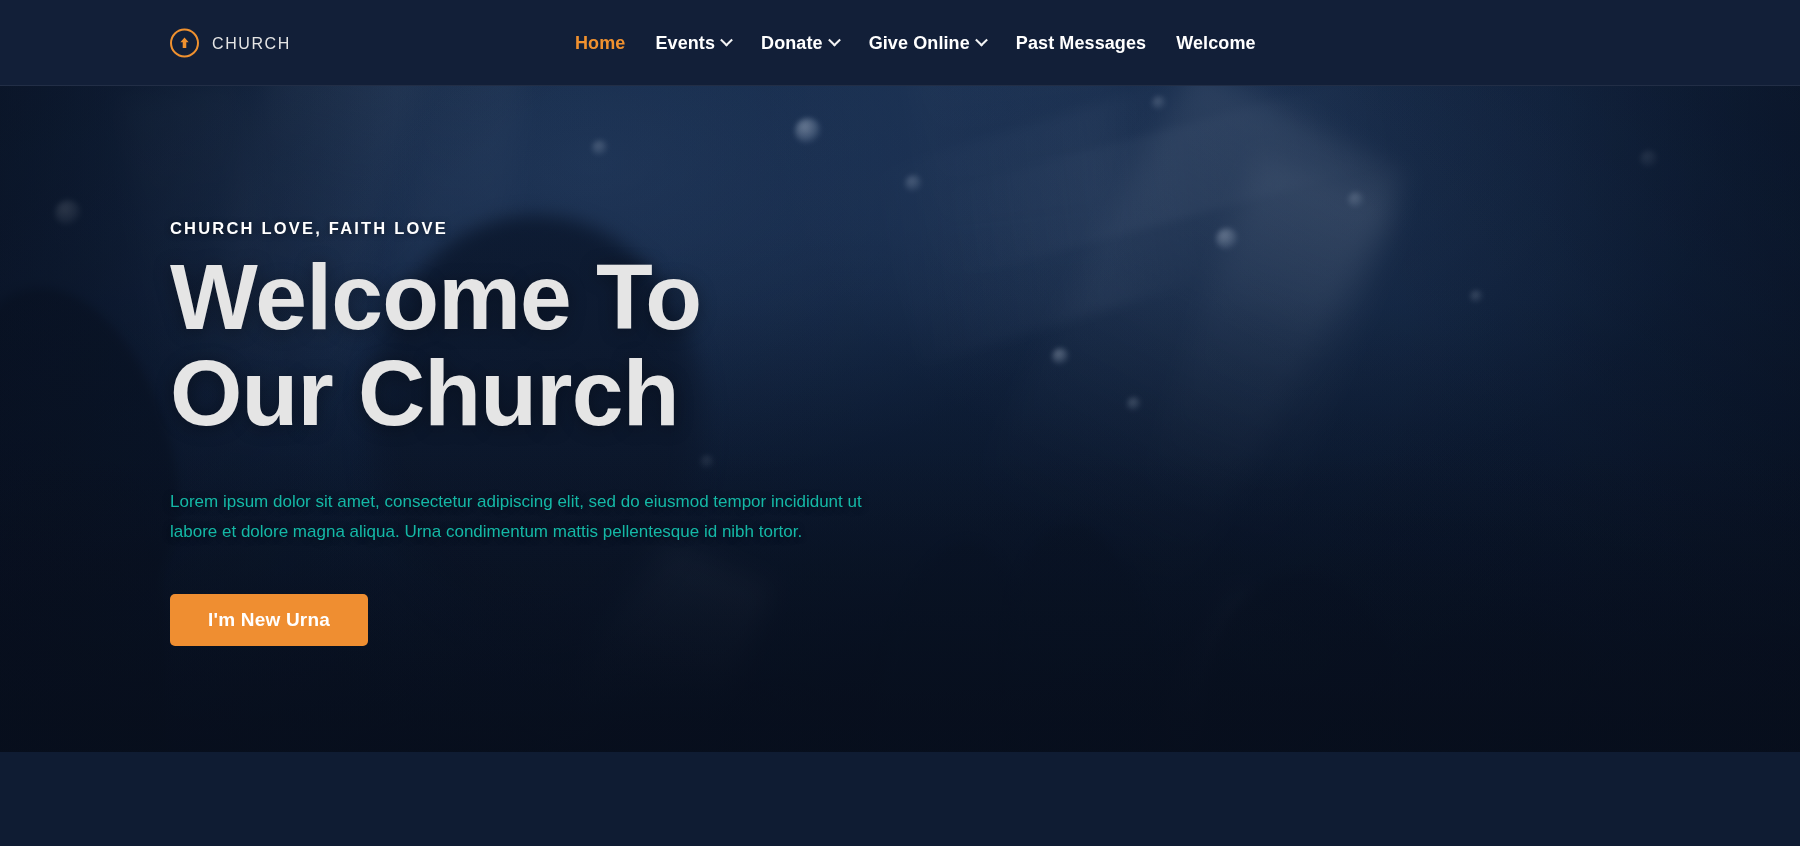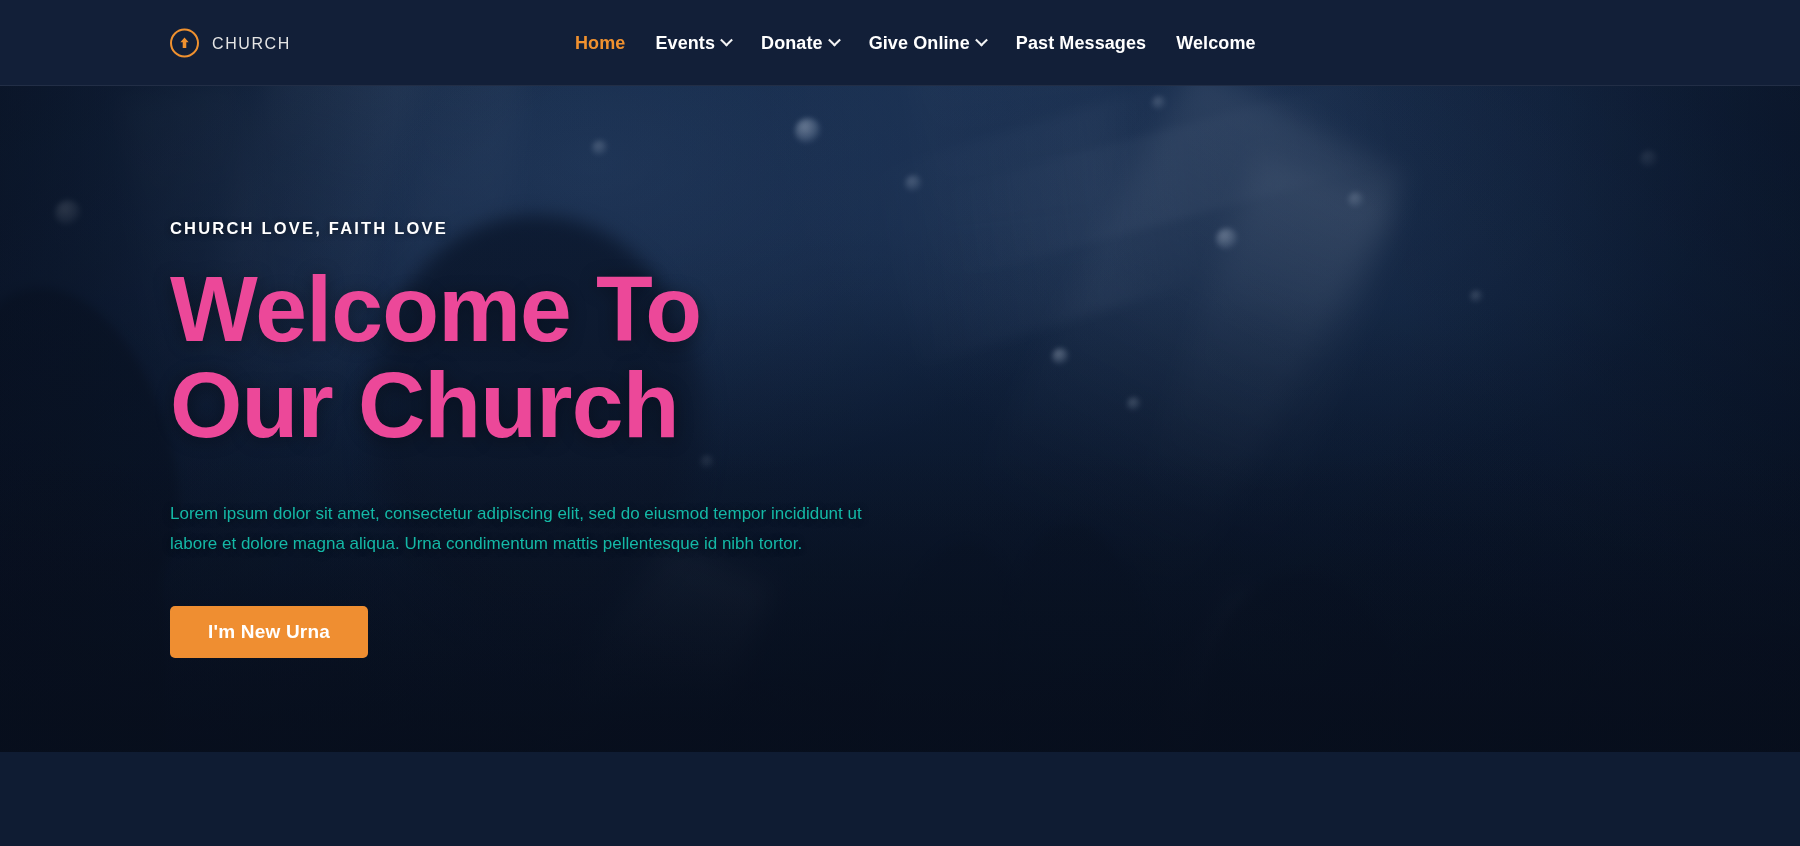--- a/index.html
+++ b/index.html
@@ -168,22 +168,22 @@
   
   .hero-content {
     position:absolute; left:170px; top:86px; width:900px; z-index:20;
   }
   .eyebrow {
     color:#ffffff; font-size:16.5px; font-weight:700;
     letter-spacing:2.2px; margin-top:133px;
     text-shadow:0 1px 6px rgba(0,0,0,0.45);
   }
   .headline {
-    color:#ec4899; font-size:93px; font-weight:700;
-    line-height:1.03; margin-top:24px; letter-spacing:-0.8px;
+    color:#e5e5e5; font-size:93px; font-weight:700;
+    line-height:1.03; margin-top:12px; letter-spacing:-0.8px;
     text-shadow:0 2px 18px rgba(0,0,0,0.35);
   }
   .headline .l2 { display:block; }
   .lede {
     color:#14b8a6; font-size:17px; line-height:1.78;
     margin-top:45px; max-width:720px; font-weight:400;
     text-shadow:0 1px 8px rgba(0,0,0,0.45);
   }
   .cta-btn {
     display:inline-block; margin-top:47px;

